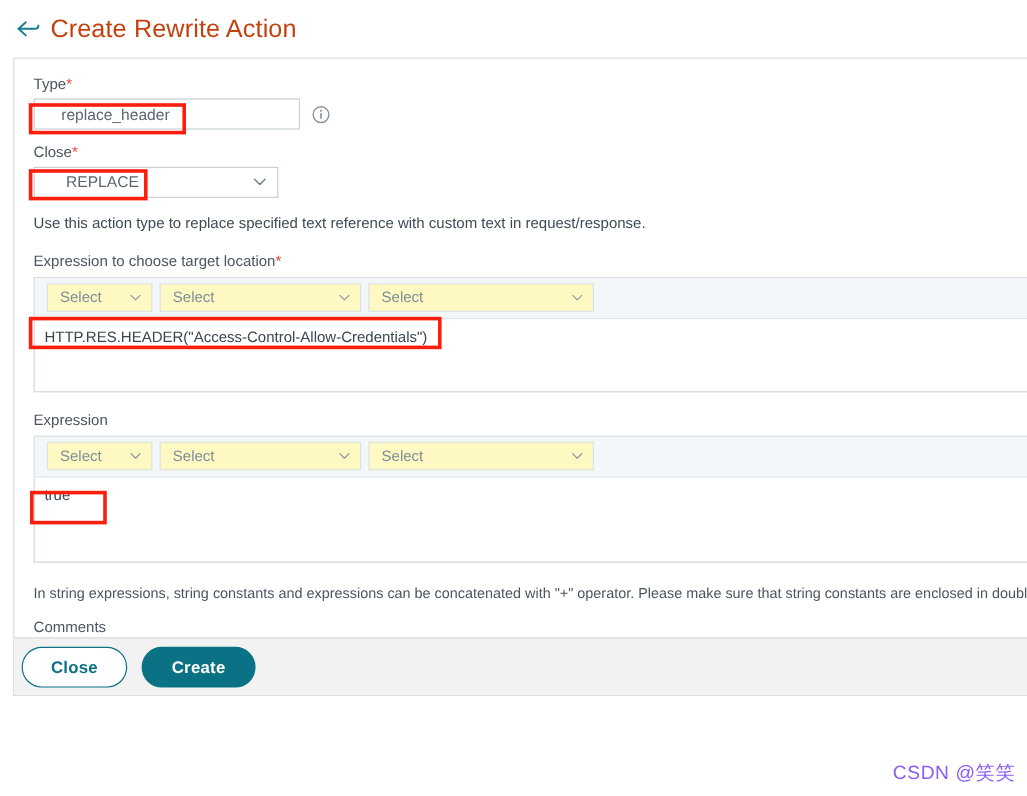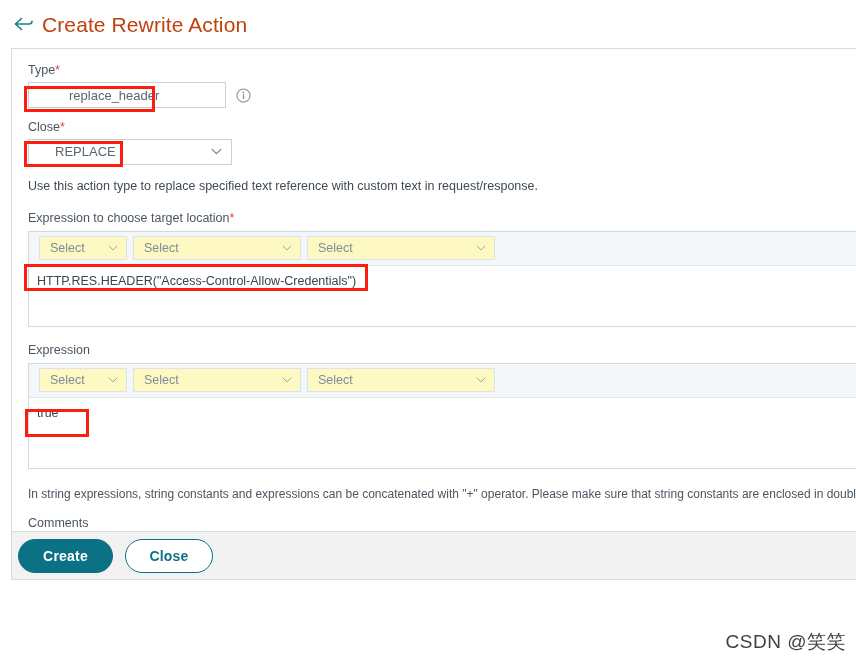--- a/index.html
+++ b/index.html
@@ -69,28 +69,28 @@
     font-size: 12.5px;
     color: #4a5560;
     margin: 0 0 4px 0;
     line-height: 1.2;
   }
   .req {
     color: #e8443a;
     font-size: 12.5px;
   }
   .text-input {
-    width: 198px;
+    width: 222px;
     height: 26px;
     border: 1px solid #c9d0d6;
     background: #ffffff;
     box-sizing: border-box;
     font-size: 13px;
     color: #5a6672;
-    padding: 0 8px 0 40px;
+    padding: 0 8px 0 22px;
     line-height: 24px;
     font-family: "Liberation Sans", sans-serif;
     display: block;
   }
   .row-inline {
     display: flex;
     align-items: center;
     gap: 10px;
   }
 
@@ -263,22 +263,22 @@
     box-sizing: border-box;
     pointer-events: none;
     z-index: 40;
   }
 
   
   .watermark {
     position: absolute;
     right: 10px;
     bottom: 8px;
-    font-size: 19px;
-    color: #404040;
+    font-size: 16px;
+    color: #8b5cf6;
     letter-spacing: 0.5px;
     z-index: 50;
   }
 </style>
 </head>
 <body>
 
 <div class="page-header">
   <svg class="back-arrow" viewBox="0 0 22 22">
     <path d="M9.5 5.5 L3.5 11 L9.5 16.5" fill="none" stroke="#147d8e" stroke-width="1.6" stroke-linecap="round" stroke-linejoin="round"></path>
@@ -375,22 +375,22 @@
 
     
     <p class="concat-note">In string expressions, string constants and expressions can be concatenated with "+" operator. Please make sure that string constants are enclosed in double quotes.</p>
 
     
     <div class="comments-label">Comments</div>
     <input class="comments-input" type="text" value="" style="">
   </div>
 
   <div class="card-footer">
+    <div class="btn btn-secondary">Close</div>
     <div class="btn btn-primary">Create</div>
-    <div class="btn btn-secondary">Close</div>
   </div>
 </div>
 
 <div id="anno-layer">
     <div class="anno" style="left: 24px; top: 86px; width: 131px; height: 26px; border-color: rgb(250, 30, 14);"></div>
     <div class="anno" style="left: 24px; top: 141px; width: 99px; height: 26px; border-color: rgb(250, 30, 14);"></div>
     <div class="anno" style="left: 24px; top: 264px; width: 344px; height: 27px; border-color: rgb(250, 30, 14);"></div>
     <div class="anno" style="left: 25px; top: 409px; width: 64px; height: 28px; border-color: rgb(250, 30, 14);"></div>
   </div>
 

